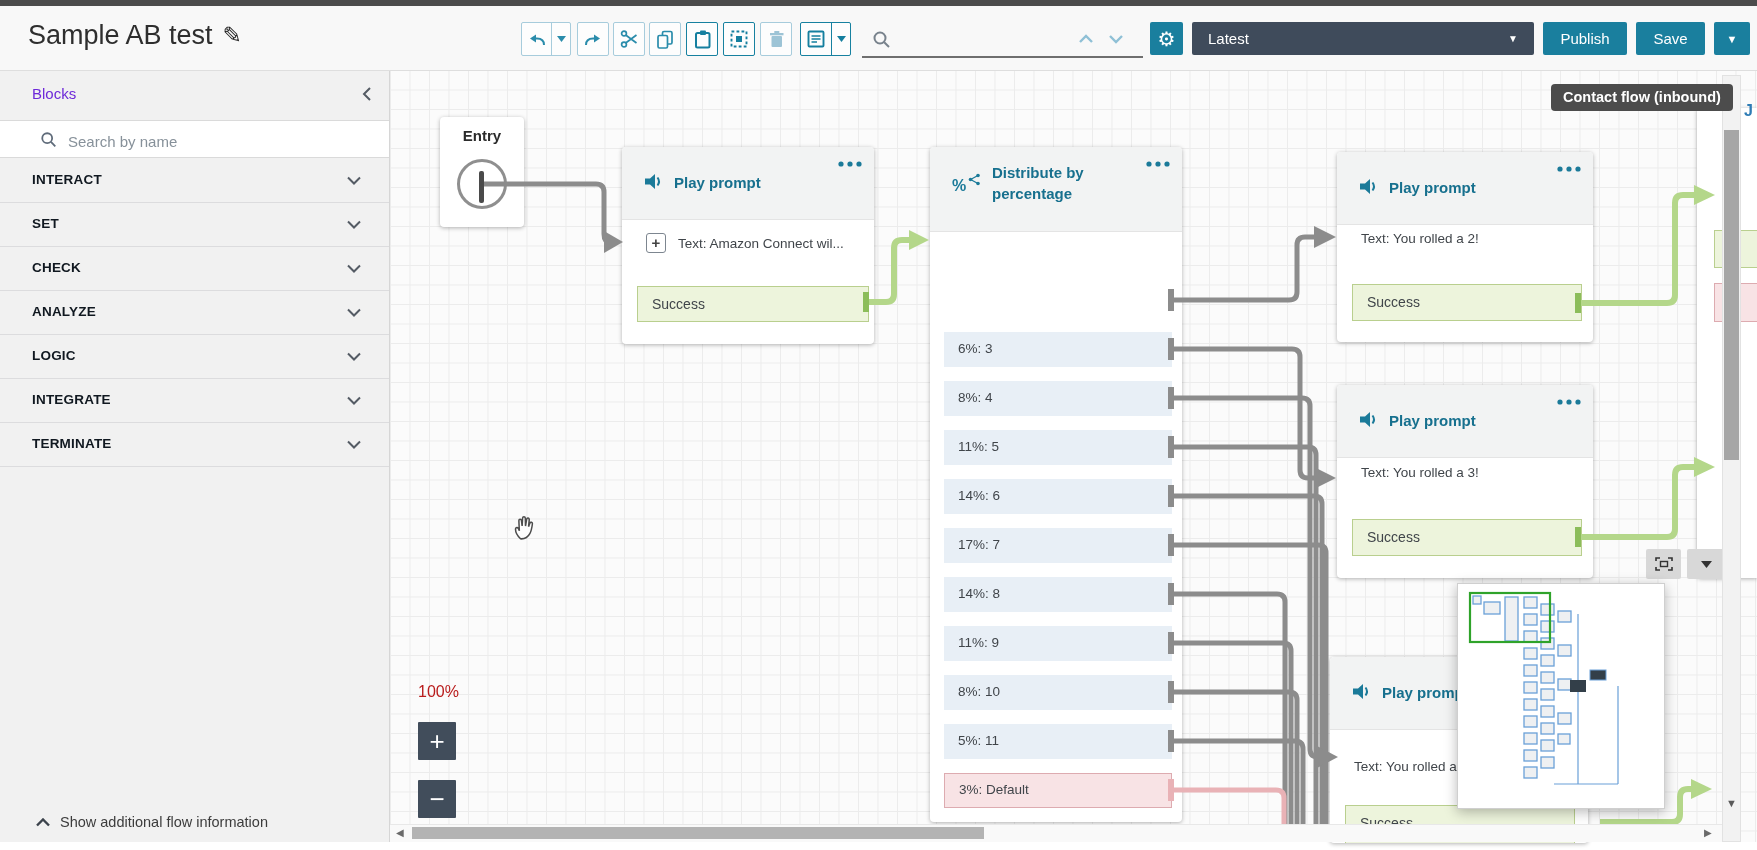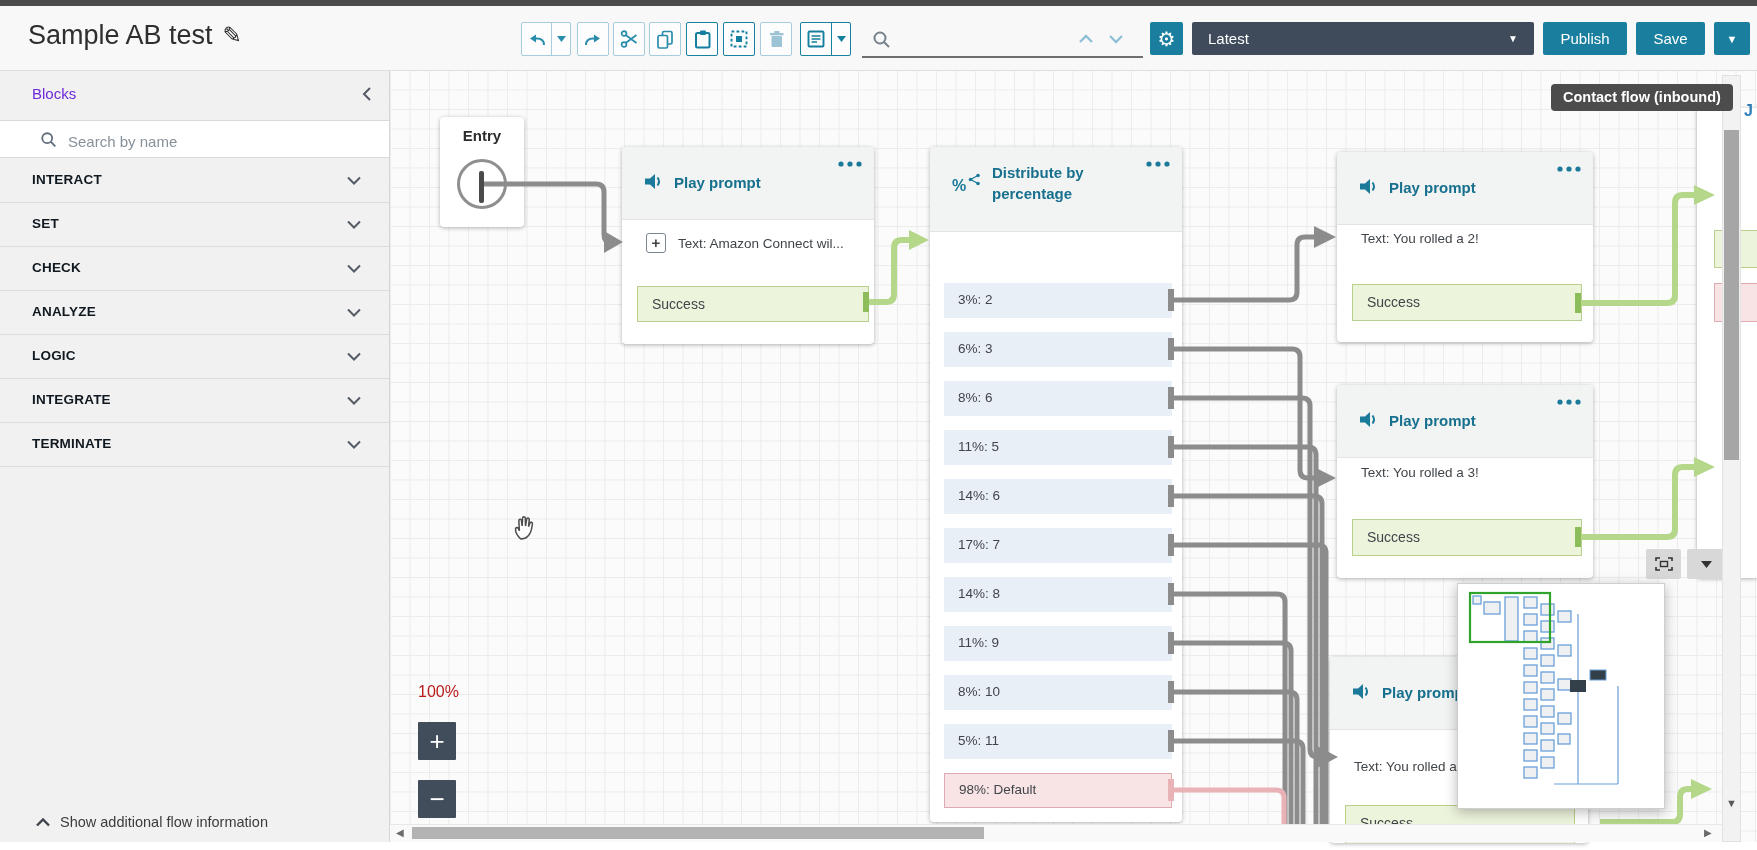--- a/index.html
+++ b/index.html
@@ -281,31 +281,30 @@
         <circle cx="10" cy="10.5" r="1.8" fill="#1b7a99"></circle>
         <path d="M3.5,6 L9,3 M3.5,7 L9,10" stroke="#1b7a99" stroke-width="1.3"></path>
       </svg>
     <span class="node-title" style="left:62px;top:15px;width:140px;line-height:21px">Distribute by percentage</span>
     <svg class="dots" width="24" height="6" viewBox="0 0 24 6">
         <circle cx="3" cy="3" r="2.6" fill="#1b7a99"></circle>
         <circle cx="12" cy="3" r="2.6" fill="#1b7a99"></circle>
         <circle cx="21" cy="3" r="2.6" fill="#1b7a99"></circle>
       </svg>
   </div>
-  <div class="prow" style="top:136px"><span>3%: 2</span></div>
   <div class="prow" style="top:185px"><span>6%: 3</span></div>
-  <div class="prow" style="top:234px"><span>8%: 6</span></div>
+  <div class="prow" style="top:234px"><span>8%: 4</span></div>
   <div class="prow" style="top:283px"><span>11%: 5</span></div>
   <div class="prow" style="top:332px"><span>14%: 6</span></div>
   <div class="prow" style="top:381px"><span>17%: 7</span></div>
   <div class="prow" style="top:430px"><span>14%: 8</span></div>
   <div class="prow" style="top:479px"><span>11%: 9</span></div>
   <div class="prow" style="top:528px"><span>8%: 10</span></div>
   <div class="prow" style="top:577px"><span>5%: 11</span></div>
-  <div class="prow default" style="top:626px"><span>98%: Default</span></div>
+  <div class="prow default" style="top:626px"><span>3%: Default</span></div>
 </div>
 
 <div class="node" style="left:1337px;top:152px;width:256px;height:190px">
   <div class="node-header">
     <svg class="speaker" width="19" height="17" viewBox="0 0 19 17">
         <polygon points="1,5.5 6,5.5 11,1 11,16 6,11.5 1,11.5" fill="#1b7a99"></polygon>
         <path d="M13.5,4.5 Q16.5,8.5 13.5,12.5" fill="none" stroke="#1b7a99" stroke-width="2"></path>
       </svg>
     <span class="node-title">Play prompt</span>
     <svg class="dots" width="24" height="6" viewBox="0 0 24 6">

